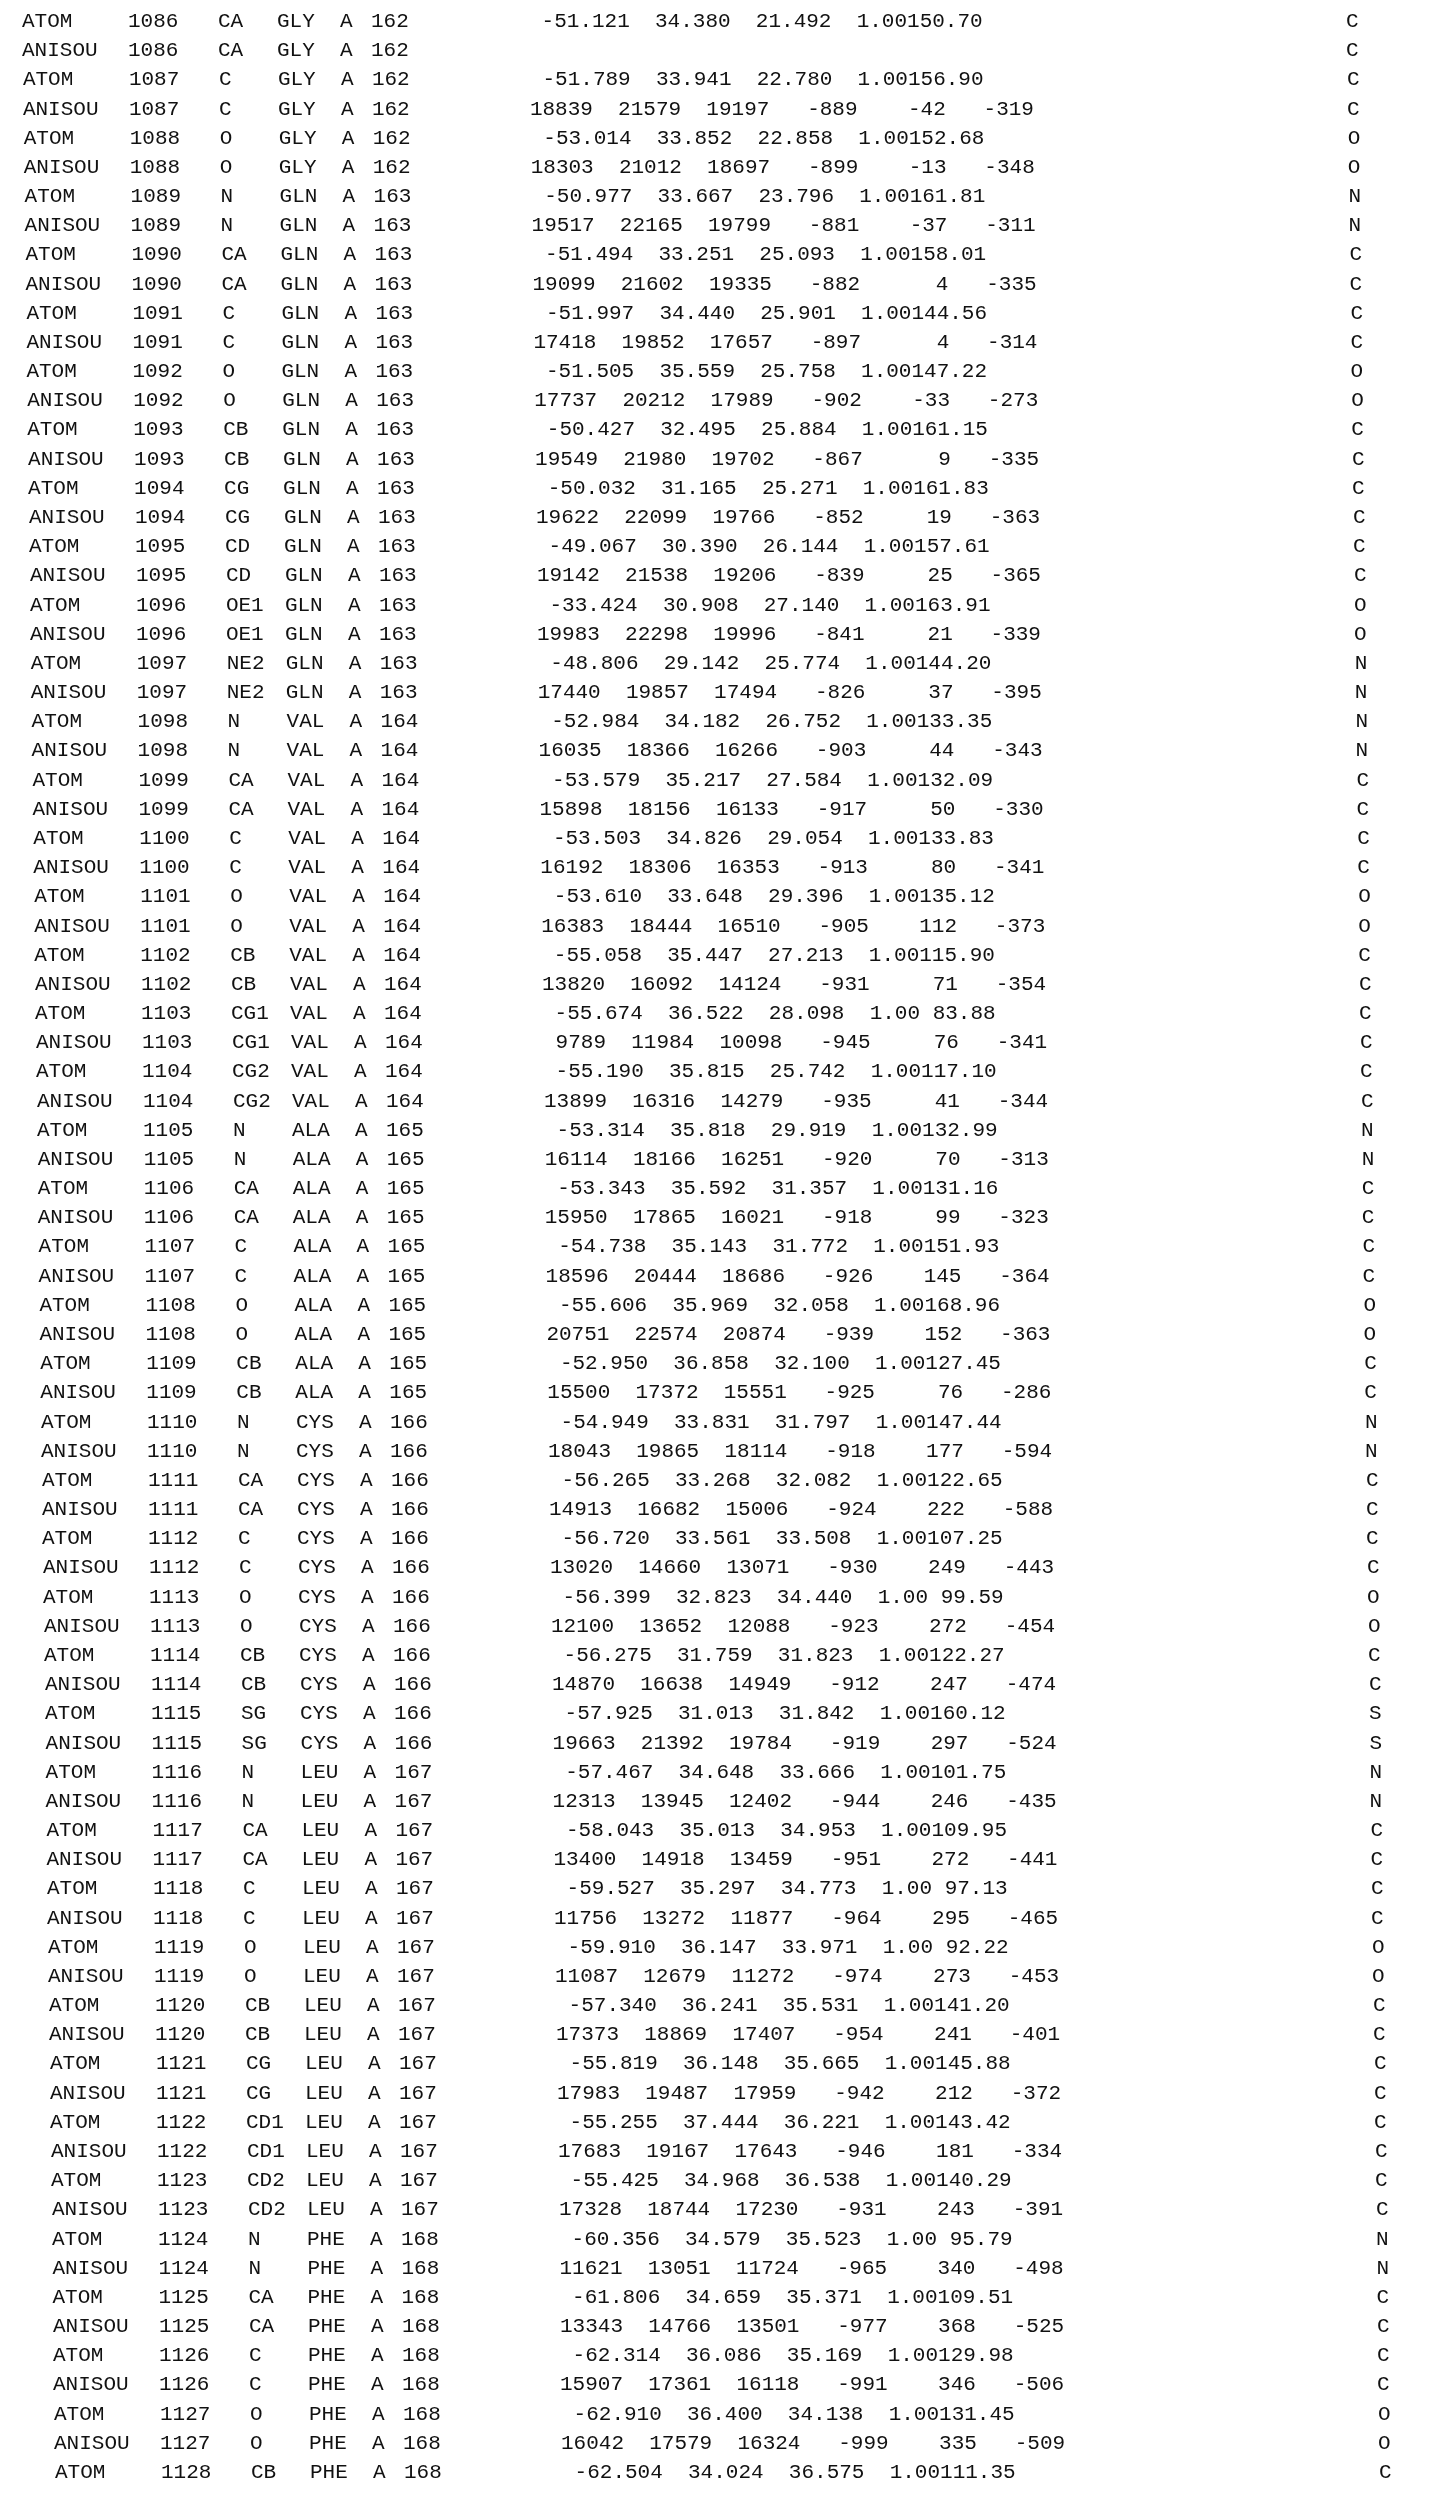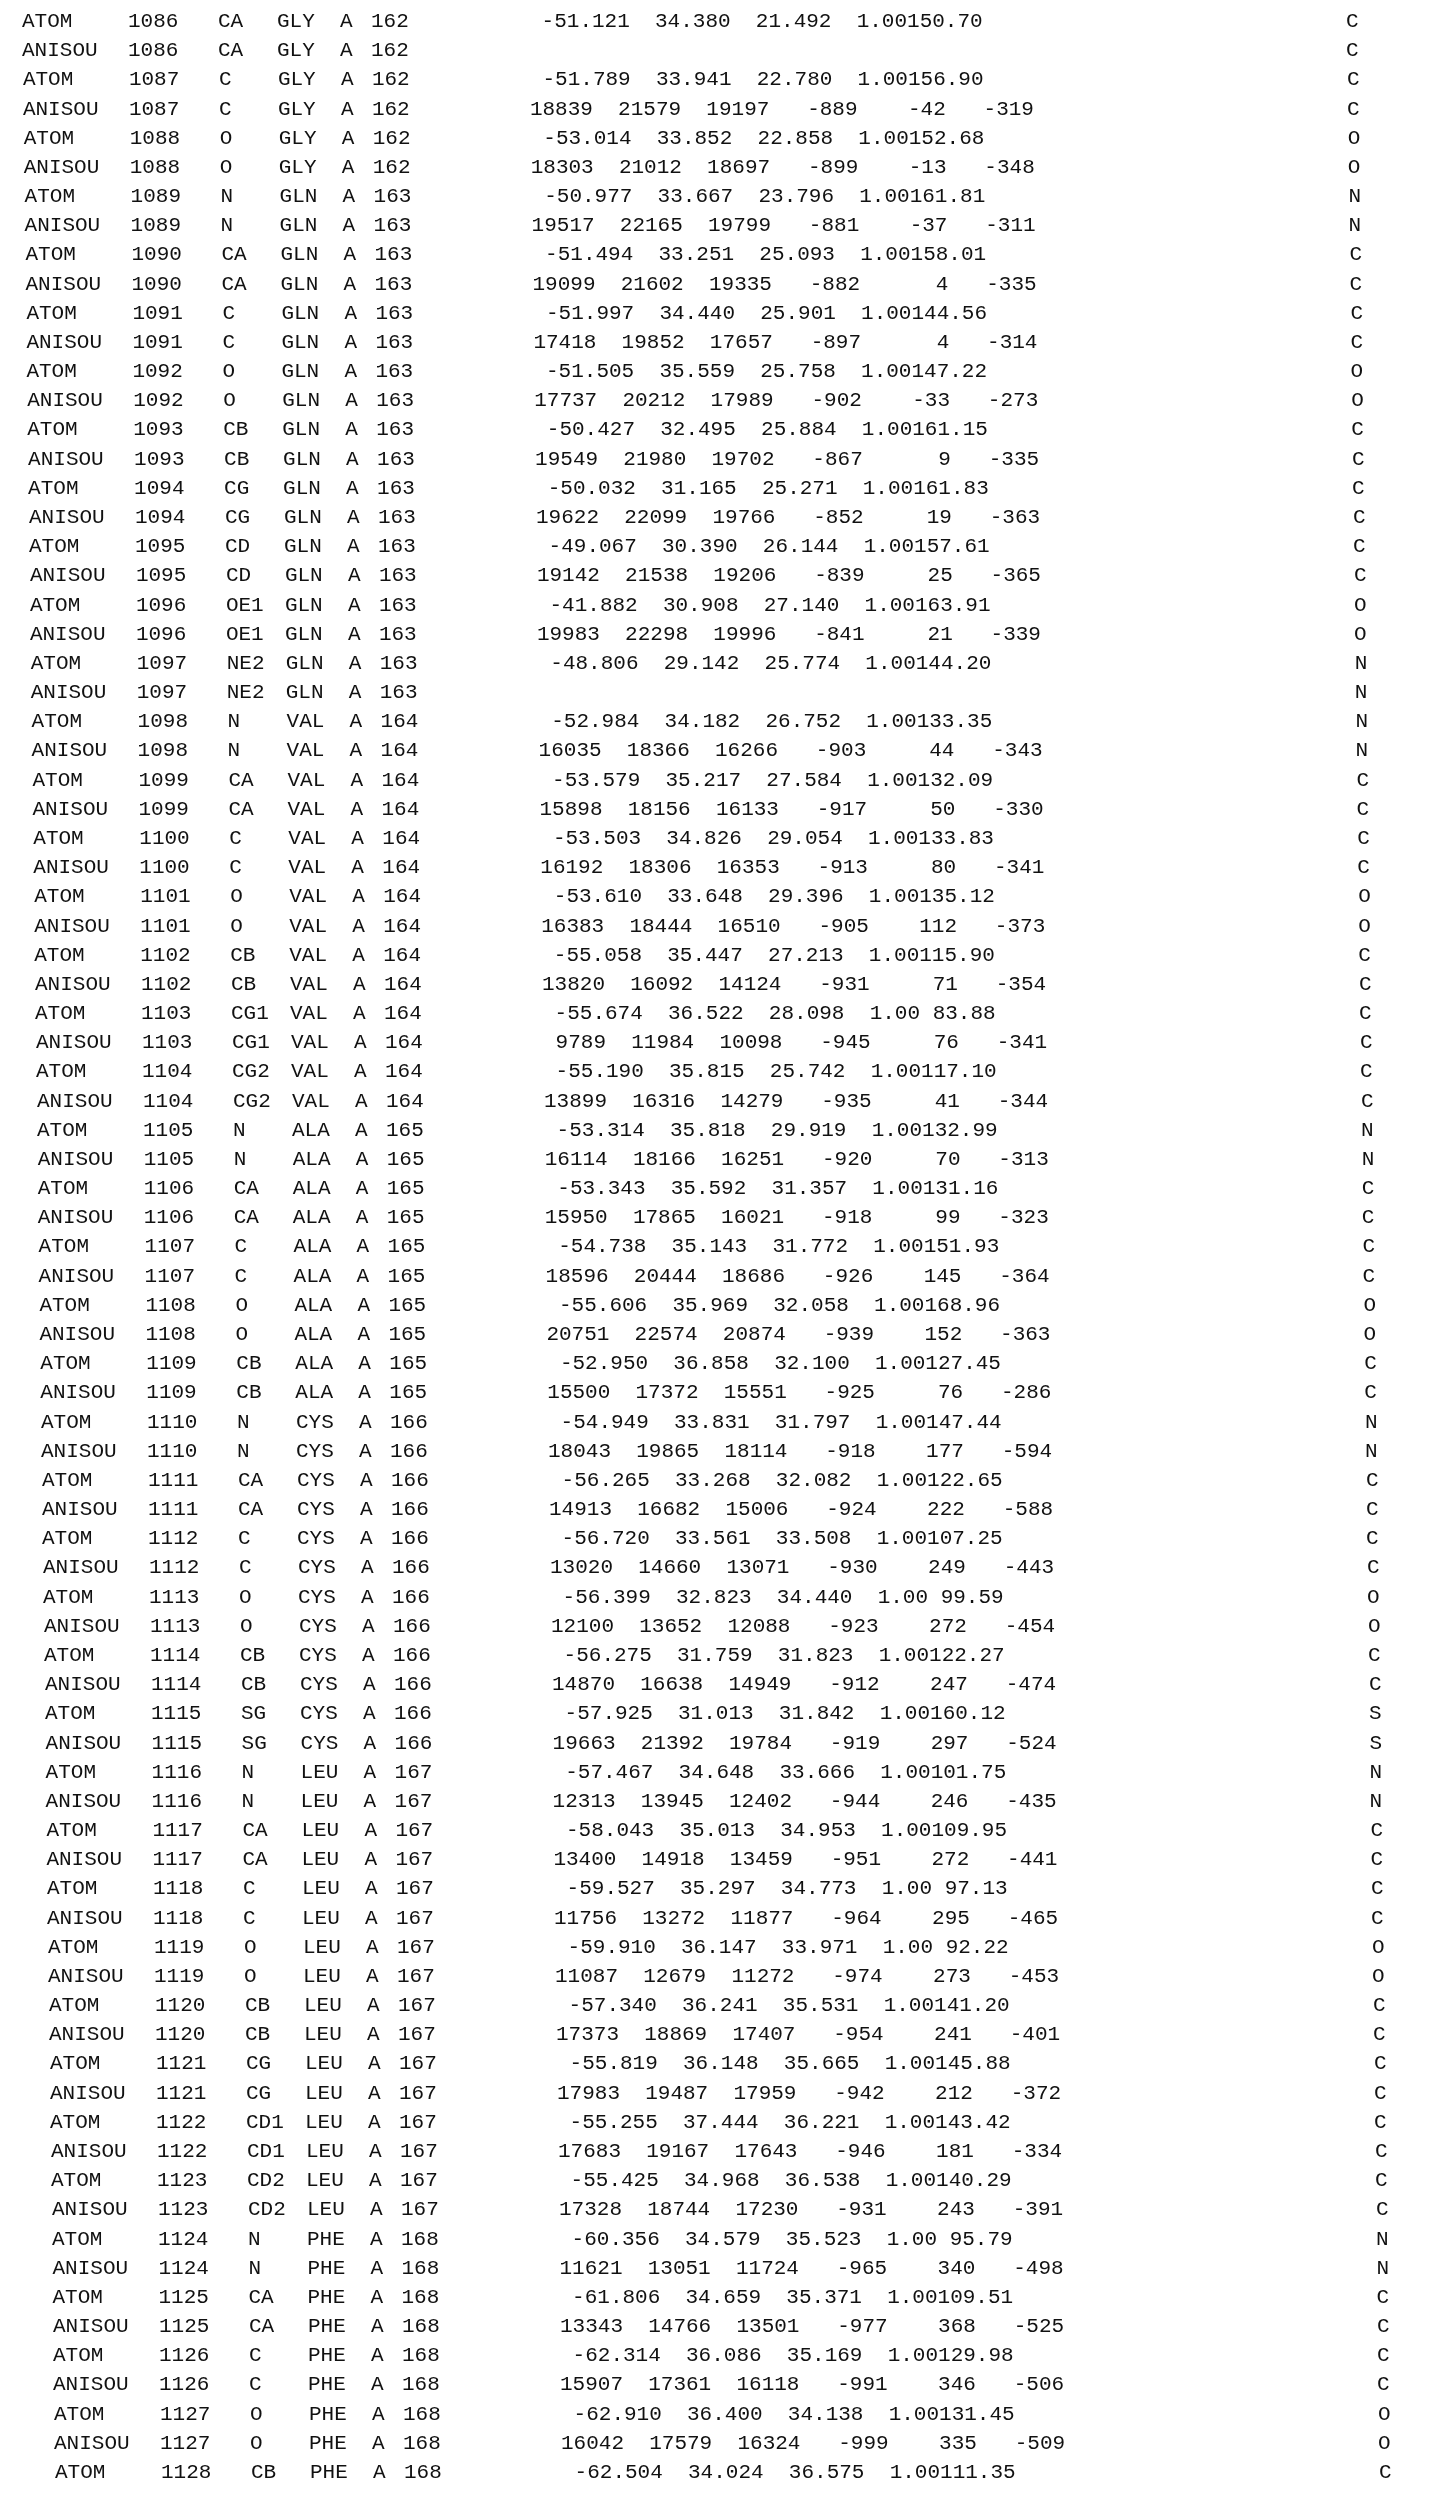--- a/index.html
+++ b/index.html
@@ -40,24 +40,24 @@
     <div class="row" style="top: 299px; left: 4.4px;"><span class="c-rec">ATOM</span><span class="c-ser">1091</span><span class="c-name">C</span><span class="c-res">GLN</span><span class="c-chain">A</span><span class="c-seq">163</span><span class="c-data"> -51.997  34.440  25.901  1.00144.56</span><span class="c-el">C</span></div>
     <div class="row" style="top: 328px; left: 4.4px;"><span class="c-rec">ANISOU</span><span class="c-ser">1091</span><span class="c-name">C</span><span class="c-res">GLN</span><span class="c-chain">A</span><span class="c-seq">163</span><span class="c-data">17418  19852  17657   -897      4   -314</span><span class="c-el">C</span></div>
     <div class="row" style="top: 357px; left: 4.4px;"><span class="c-rec">ATOM</span><span class="c-ser">1092</span><span class="c-name">O</span><span class="c-res">GLN</span><span class="c-chain">A</span><span class="c-seq">163</span><span class="c-data"> -51.505  35.559  25.758  1.00147.22</span><span class="c-el">O</span></div>
     <div class="row" style="top: 386px; left: 5.2px;"><span class="c-rec">ANISOU</span><span class="c-ser">1092</span><span class="c-name">O</span><span class="c-res">GLN</span><span class="c-chain">A</span><span class="c-seq">163</span><span class="c-data">17737  20212  17989   -902    -33   -273</span><span class="c-el">O</span></div>
     <div class="row" style="top: 415px; left: 5.2px;"><span class="c-rec">ATOM</span><span class="c-ser">1093</span><span class="c-name">CB</span><span class="c-res">GLN</span><span class="c-chain">A</span><span class="c-seq">163</span><span class="c-data"> -50.427  32.495  25.884  1.00161.15</span><span class="c-el">C</span></div>
     <div class="row" style="top: 445px; left: 6.1px;"><span class="c-rec">ANISOU</span><span class="c-ser">1093</span><span class="c-name">CB</span><span class="c-res">GLN</span><span class="c-chain">A</span><span class="c-seq">163</span><span class="c-data">19549  21980  19702   -867      9   -335</span><span class="c-el">C</span></div>
     <div class="row" style="top: 474px; left: 6.1px;"><span class="c-rec">ATOM</span><span class="c-ser">1094</span><span class="c-name">CG</span><span class="c-res">GLN</span><span class="c-chain">A</span><span class="c-seq">163</span><span class="c-data"> -50.032  31.165  25.271  1.00161.83</span><span class="c-el">C</span></div>
     <div class="row" style="top: 503px; left: 7px;"><span class="c-rec">ANISOU</span><span class="c-ser">1094</span><span class="c-name">CG</span><span class="c-res">GLN</span><span class="c-chain">A</span><span class="c-seq">163</span><span class="c-data">19622  22099  19766   -852     19   -363</span><span class="c-el">C</span></div>
     <div class="row" style="top: 532px; left: 7px;"><span class="c-rec">ATOM</span><span class="c-ser">1095</span><span class="c-name">CD</span><span class="c-res">GLN</span><span class="c-chain">A</span><span class="c-seq">163</span><span class="c-data"> -49.067  30.390  26.144  1.00157.61</span><span class="c-el">C</span></div>
     <div class="row" style="top: 561px; left: 7.9px;"><span class="c-rec">ANISOU</span><span class="c-ser">1095</span><span class="c-name">CD</span><span class="c-res">GLN</span><span class="c-chain">A</span><span class="c-seq">163</span><span class="c-data">19142  21538  19206   -839     25   -365</span><span class="c-el">C</span></div>
-    <div class="row" style="top: 591px; left: 7.9px;"><span class="c-rec">ATOM</span><span class="c-ser">1096</span><span class="c-name">OE1</span><span class="c-res">GLN</span><span class="c-chain">A</span><span class="c-seq">163</span><span class="c-data"> -41.882  30.908  27.140  1.00163.91</span><span class="c-el">O</span></div>
+    <div class="row" style="top: 591px; left: 7.9px;"><span class="c-rec">ATOM</span><span class="c-ser">1096</span><span class="c-name">OE1</span><span class="c-res">GLN</span><span class="c-chain">A</span><span class="c-seq">163</span><span class="c-data"> -33.424  30.908  27.140  1.00163.91</span><span class="c-el">O</span></div>
     <div class="row" style="top: 620px; left: 7.9px;"><span class="c-rec">ANISOU</span><span class="c-ser">1096</span><span class="c-name">OE1</span><span class="c-res">GLN</span><span class="c-chain">A</span><span class="c-seq">163</span><span class="c-data">19983  22298  19996   -841     21   -339</span><span class="c-el">O</span></div>
     <div class="row" style="top: 649px; left: 8.7px;"><span class="c-rec">ATOM</span><span class="c-ser">1097</span><span class="c-name">NE2</span><span class="c-res">GLN</span><span class="c-chain">A</span><span class="c-seq">163</span><span class="c-data"> -48.806  29.142  25.774  1.00144.20</span><span class="c-el">N</span></div>
-    <div class="row" style="top: 678px; left: 8.7px;"><span class="c-rec">ANISOU</span><span class="c-ser">1097</span><span class="c-name">NE2</span><span class="c-res">GLN</span><span class="c-chain">A</span><span class="c-seq">163</span><span class="c-el">N</span></div>
+    <div class="row" style="top: 678px; left: 8.7px;"><span class="c-rec">ANISOU</span><span class="c-ser">1097</span><span class="c-name">NE2</span><span class="c-res">GLN</span><span class="c-chain">A</span><span class="c-seq">163</span><span class="c-data">17440  19857  17494   -826     37   -395</span><span class="c-el">N</span></div>
     <div class="row" style="top: 707px; left: 9.6px;"><span class="c-rec">ATOM</span><span class="c-ser">1098</span><span class="c-name">N</span><span class="c-res">VAL</span><span class="c-chain">A</span><span class="c-seq">164</span><span class="c-data"> -52.984  34.182  26.752  1.00133.35</span><span class="c-el">N</span></div>
     <div class="row" style="top: 736px; left: 9.6px;"><span class="c-rec">ANISOU</span><span class="c-ser">1098</span><span class="c-name">N</span><span class="c-res">VAL</span><span class="c-chain">A</span><span class="c-seq">164</span><span class="c-data">16035  18366  16266   -903     44   -343</span><span class="c-el">N</span></div>
     <div class="row" style="top: 766px; left: 10.5px;"><span class="c-rec">ATOM</span><span class="c-ser">1099</span><span class="c-name">CA</span><span class="c-res">VAL</span><span class="c-chain">A</span><span class="c-seq">164</span><span class="c-data"> -53.579  35.217  27.584  1.00132.09</span><span class="c-el">C</span></div>
     <div class="row" style="top: 795px; left: 10.5px;"><span class="c-rec">ANISOU</span><span class="c-ser">1099</span><span class="c-name">CA</span><span class="c-res">VAL</span><span class="c-chain">A</span><span class="c-seq">164</span><span class="c-data">15898  18156  16133   -917     50   -330</span><span class="c-el">C</span></div>
     <div class="row" style="top: 824px; left: 11.3px;"><span class="c-rec">ATOM</span><span class="c-ser">1100</span><span class="c-name">C</span><span class="c-res">VAL</span><span class="c-chain">A</span><span class="c-seq">164</span><span class="c-data"> -53.503  34.826  29.054  1.00133.83</span><span class="c-el">C</span></div>
     <div class="row" style="top: 853px; left: 11.3px;"><span class="c-rec">ANISOU</span><span class="c-ser">1100</span><span class="c-name">C</span><span class="c-res">VAL</span><span class="c-chain">A</span><span class="c-seq">164</span><span class="c-data">16192  18306  16353   -913     80   -341</span><span class="c-el">C</span></div>
     <div class="row" style="top: 882px; left: 12.2px;"><span class="c-rec">ATOM</span><span class="c-ser">1101</span><span class="c-name">O</span><span class="c-res">VAL</span><span class="c-chain">A</span><span class="c-seq">164</span><span class="c-data"> -53.610  33.648  29.396  1.00135.12</span><span class="c-el">O</span></div>
     <div class="row" style="top: 912px; left: 12.2px;"><span class="c-rec">ANISOU</span><span class="c-ser">1101</span><span class="c-name">O</span><span class="c-res">VAL</span><span class="c-chain">A</span><span class="c-seq">164</span><span class="c-data">16383  18444  16510   -905    112   -373</span><span class="c-el">O</span></div>
     <div class="row" style="top: 941px; left: 12.2px;"><span class="c-rec">ATOM</span><span class="c-ser">1102</span><span class="c-name">CB</span><span class="c-res">VAL</span><span class="c-chain">A</span><span class="c-seq">164</span><span class="c-data"> -55.058  35.447  27.213  1.00115.90</span><span class="c-el">C</span></div>
     <div class="row" style="top: 970px; left: 13px;"><span class="c-rec">ANISOU</span><span class="c-ser">1102</span><span class="c-name">CB</span><span class="c-res">VAL</span><span class="c-chain">A</span><span class="c-seq">164</span><span class="c-data">13820  16092  14124   -931     71   -354</span><span class="c-el">C</span></div>

